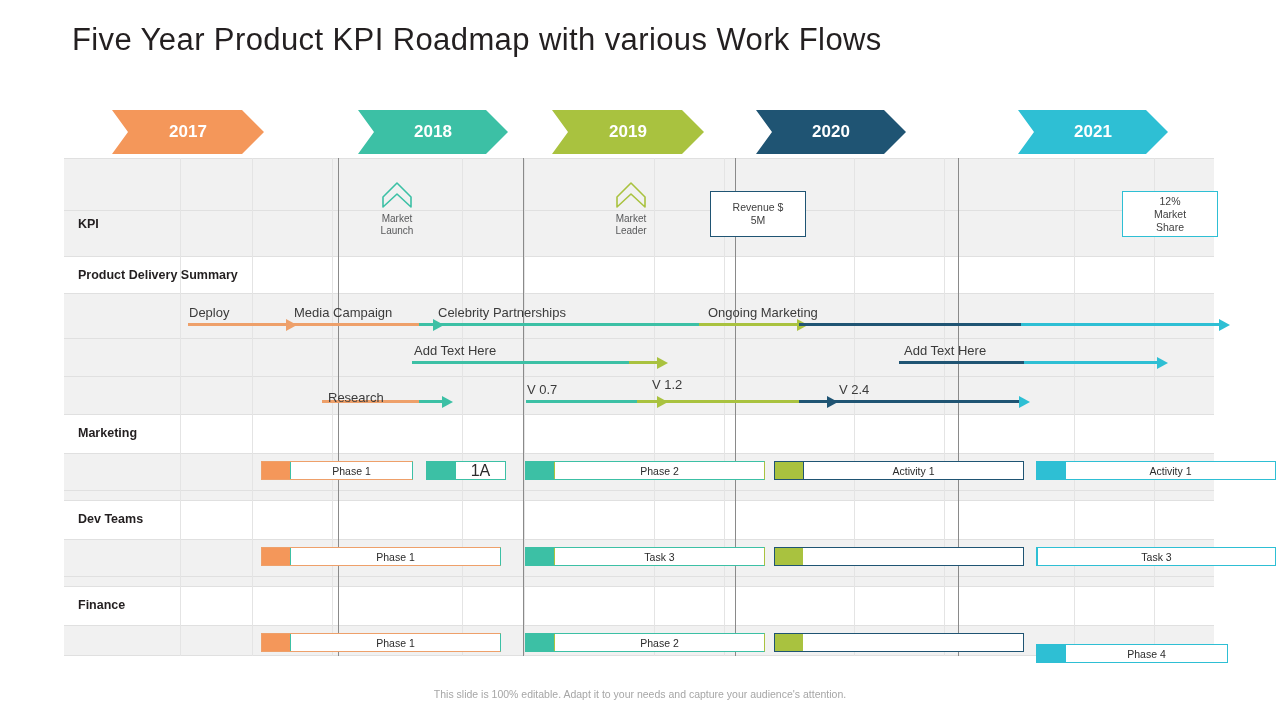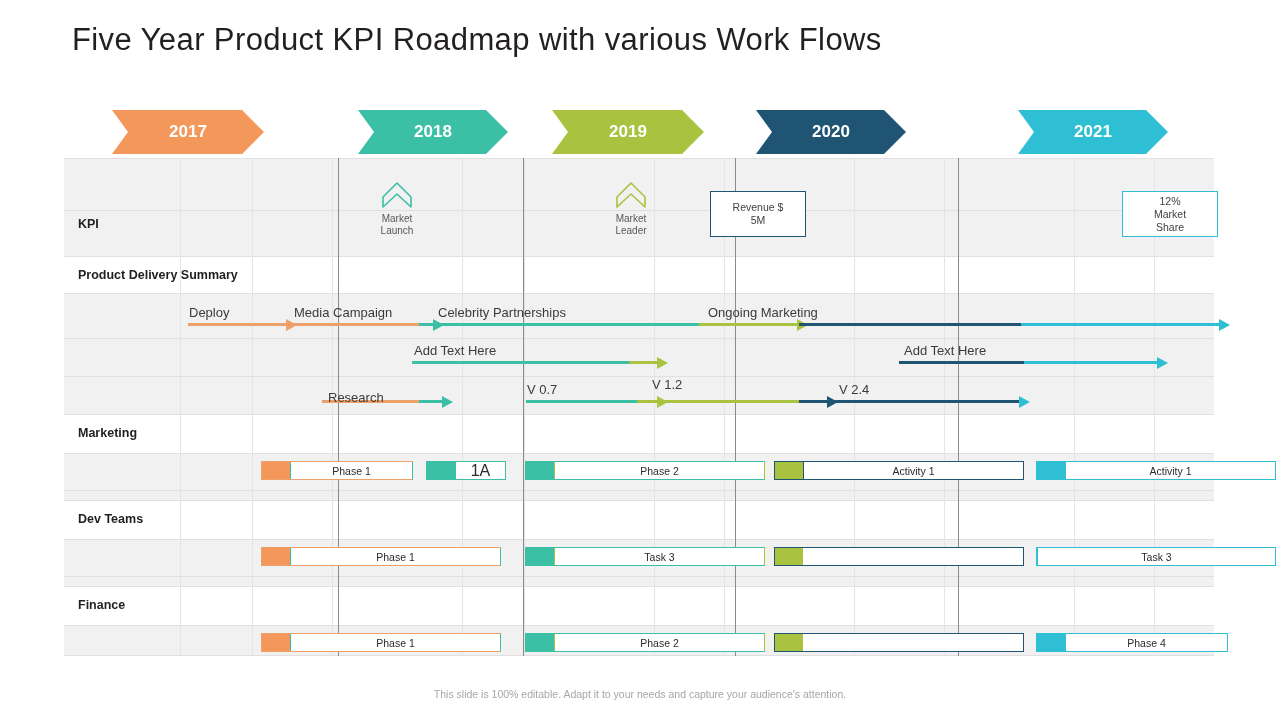--- a/index.html
+++ b/index.html
@@ -271,21 +271,21 @@
           <div class="cap" style="width: 28px; background: rgb(244, 151, 90);"></div>
           <div style="flex: 1 1 auto; background: rgb(255, 255, 255); display: flex; align-items: center; justify-content: center; font-size: 10.5px; color: rgb(43, 43, 43); white-space: nowrap; border-left: 1.4px solid rgb(60, 192, 165);">Phase 1</div>
         </div>
         <div class="bar" style="left: 461px; top: 475px; width: 240px; border-width: 1.4px; border-style: solid; border-color: rgb(60, 192, 165) rgb(169, 194, 63) rgb(60, 192, 165) rgb(60, 192, 165); border-image: initial;">
           <div class="cap" style="width: 28px; background: rgb(60, 192, 165);"></div>
           <div style="flex: 1 1 auto; background: rgb(255, 255, 255); display: flex; align-items: center; justify-content: center; font-size: 10.5px; color: rgb(43, 43, 43); white-space: nowrap; border-left: 1.4px solid rgb(169, 194, 63);">Phase 2</div>
         </div>
         <div class="bar" style="left: 710px; top: 475px; width: 250px; border: 1.4px solid rgb(31, 84, 115);">
           <div class="cap" style="width: 28px; background: rgb(169, 194, 63);"></div>
         </div>
-        <div class="bar" style="left: 972px; top: 475px; width: 192px; border: 1.4px solid rgb(46, 191, 212);">
+        <div class="bar" style="left: 972px; top: 486px; width: 192px; border: 1.4px solid rgb(46, 191, 212);">
           <div class="cap" style="width: 28px; background: rgb(46, 191, 212);"></div>
           <div style="flex: 1 1 auto; background: rgb(255, 255, 255); display: flex; align-items: center; justify-content: center; font-size: 10.5px; color: rgb(43, 43, 43); white-space: nowrap; border-left: 1.4px solid rgb(46, 191, 212);">Phase 4</div>
         </div>
       </div>
   </div>
 
   <div id="footer">This slide is 100% editable. Adapt it to your needs and capture your audience's attention.</div>
 </div>
 
 </body></html>

